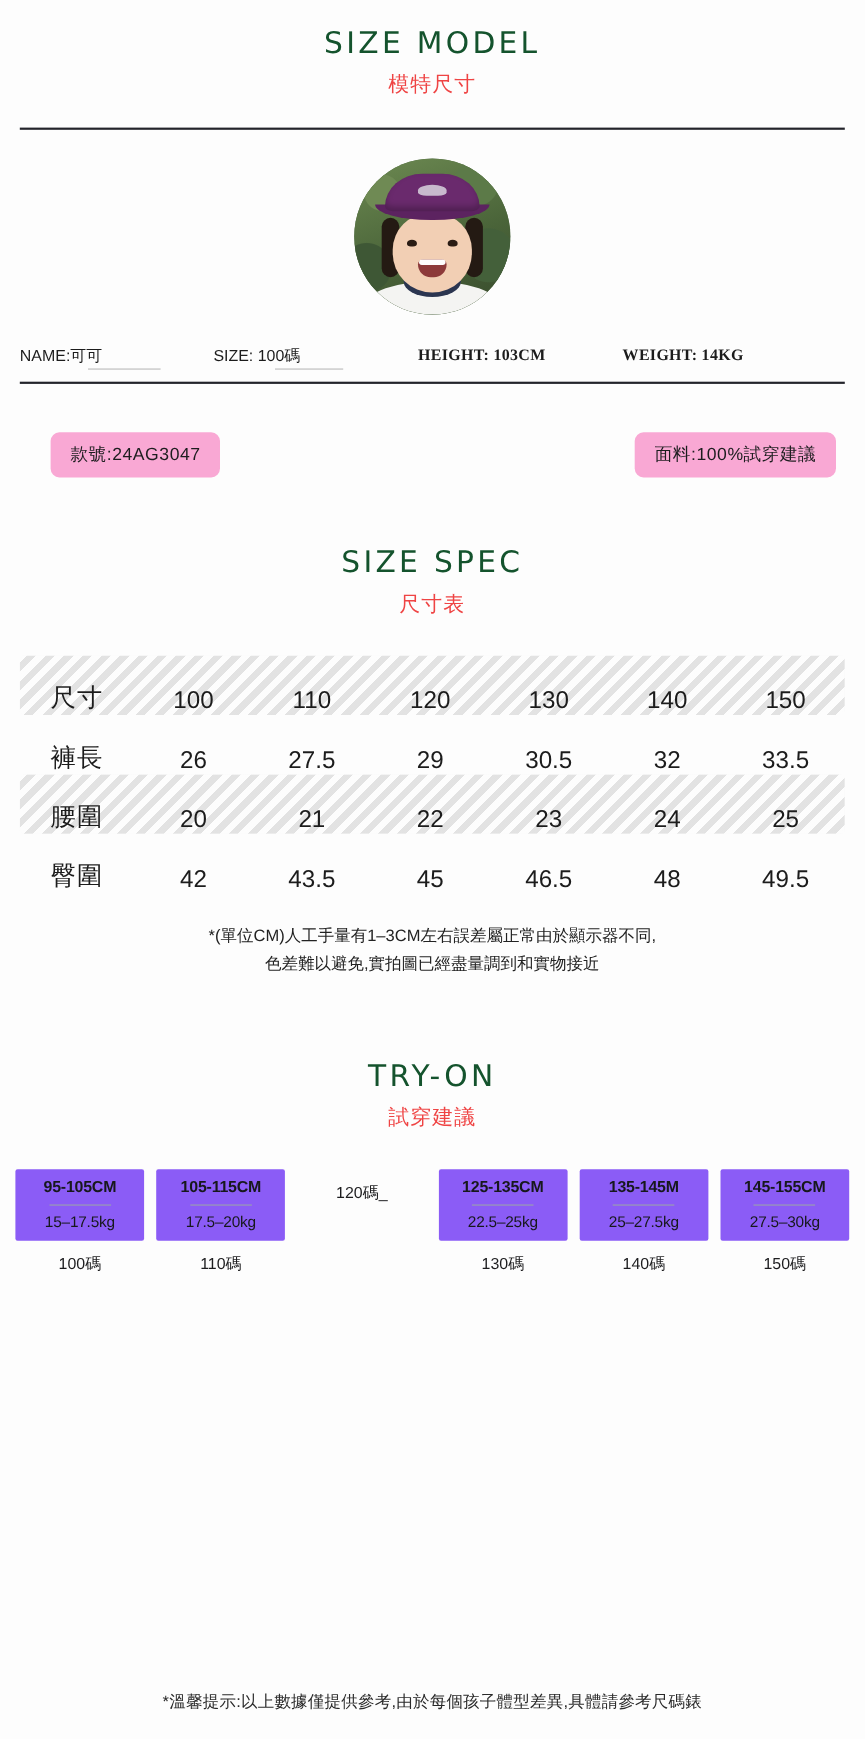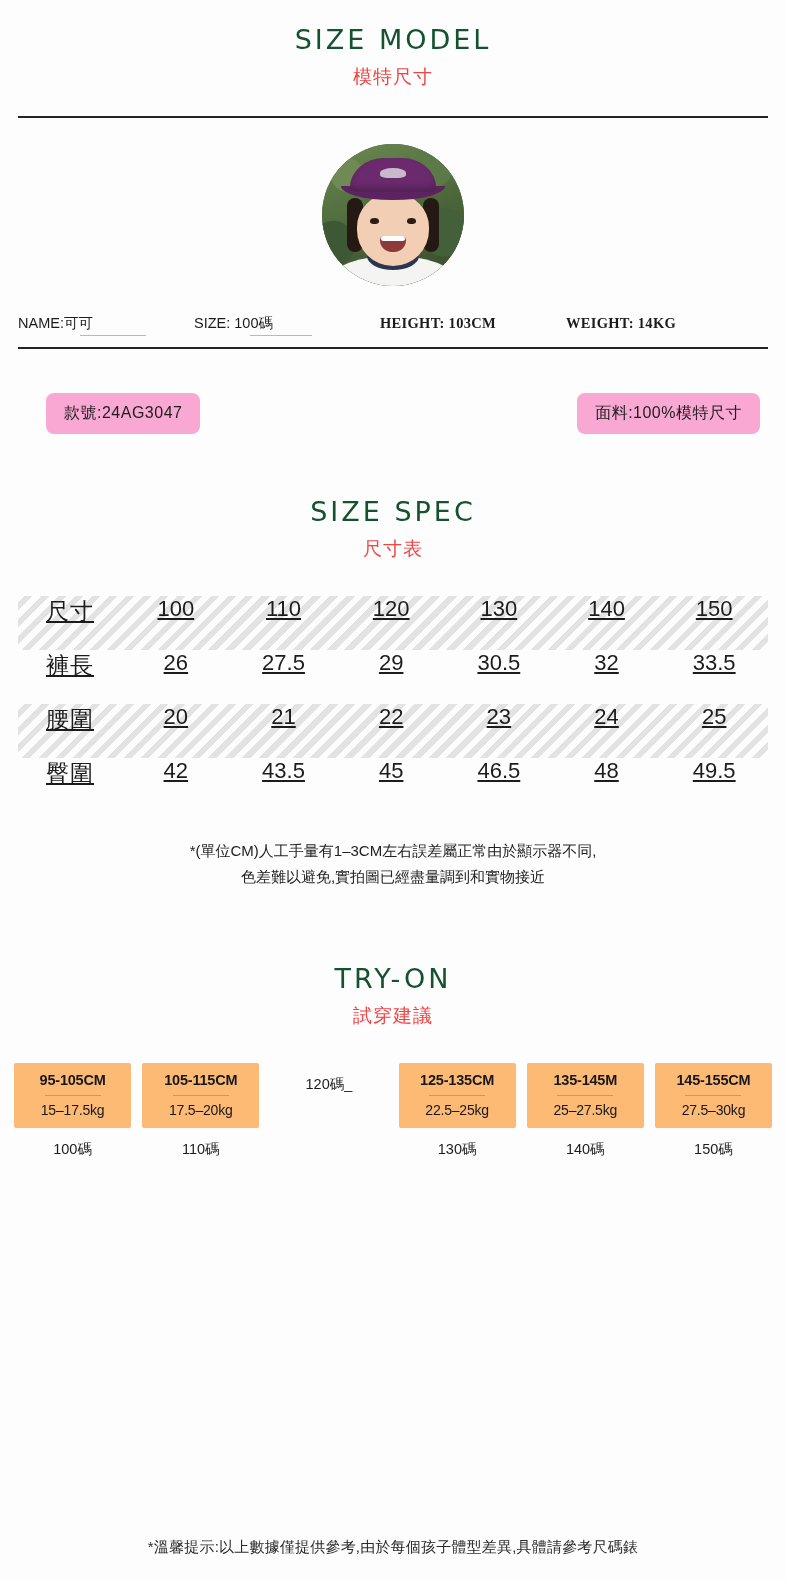--- a/index.html
+++ b/index.html
@@ -173,24 +173,23 @@
   .chip.fabric { margin-right: 8px; }
 
   
   .spec-head { text-align: center; margin-top: 62px; }
 
   .spec-table {
     margin: 34px 18px 0 18px;
   }
   .spec-row {
     display: flex;
-    align-items: flex-start;
+    align-items: flex-end;
     height: 54px;
     position: relative;
-    text-decoration: underline;
   }
   .spec-row.striped::before {
     content: "";
     position: absolute; inset: 0;
     border-radius: 4px;
     background-color: #f1f1f1;
     background-image: repeating-linear-gradient(
       -45deg,
       rgba(255,255,255,.85) 0 6px,
       rgba(225,225,225,.9) 6px 12px
@@ -221,21 +220,21 @@
   
   .tryon-head { text-align: center; margin-top: 74px; }
 
   .tryon-row {
     display: flex;
     margin: 34px 14px 0 14px;
     gap: 11px;
   }
   .tryon-col { flex: 1; text-align: center; }
   .tryon-box {
-    background: #fdba74;
+    background: #8b5cf6;
     padding: 9px 2px 10px 2px;
     border-radius: 2px;
   }
   .tryon-cm {
     font-size: 14.5px;
     font-weight: bold;
     color: #17181c;
     letter-spacing: -.2px;
     font-family: "Liberation Sans", sans-serif;
   }
@@ -303,21 +302,21 @@
     <span class="underline"></span>
   </div>
   <div class="stat height">HEIGHT: 103CM</div>
   <div class="stat weight">WEIGHT: 14KG</div>
 </div>
 
 <div class="rule-bottom"></div>
 
 <div class="chips">
   <div class="chip style">款號:24AG3047</div>
-  <div class="chip fabric">面料:100%模特尺寸</div>
+  <div class="chip fabric">面料:100%試穿建議</div>
 </div>
 
 <div class="spec-head">
   <div class="title-en">SIZE  SPEC</div>
   <div class="title-zh">尺寸表</div>
 </div>
 
 <div class="spec-table">
   <div class="spec-row header striped">
     <div class="lbl">尺寸</div>

